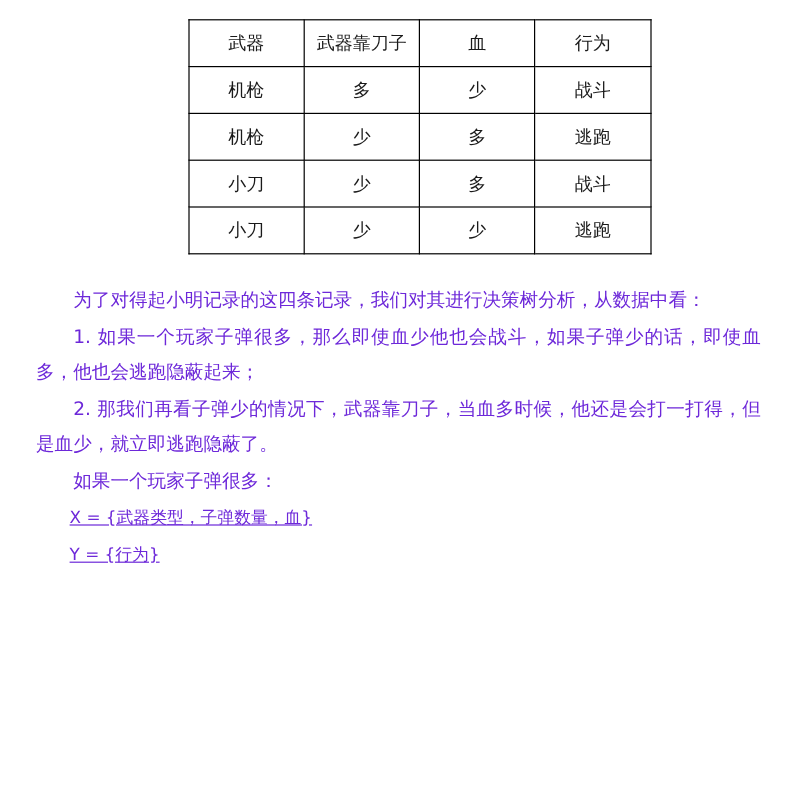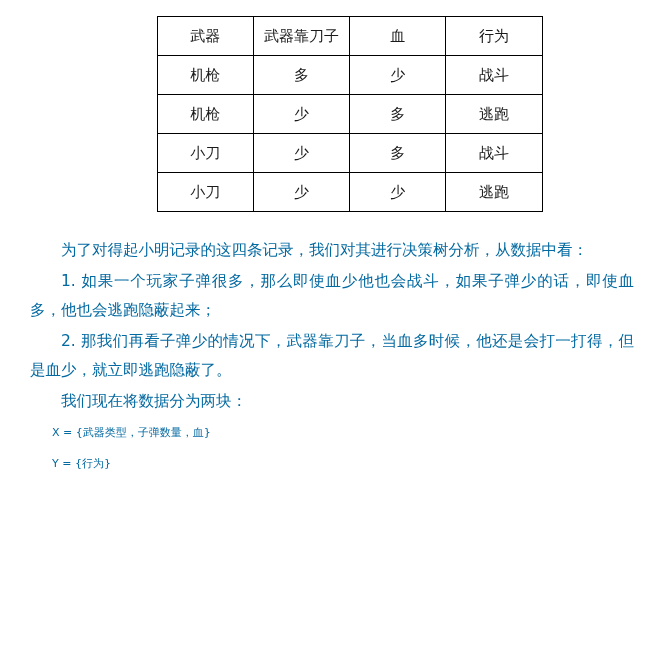--- a/index.html
+++ b/index.html
@@ -45,36 +45,37 @@
   }
   table.data-table tr.header-row td {
     font-size: 15px;
   }
   
   .content {
     margin: 0;
     padding: 24px 36px 0 30px;
     font-size: 15.5px;
     line-height: 29px;
-    color: #0369a1;
+    color: #6d28d9;
     font-family: "DejaVu Sans", "Liberation Sans", sans-serif;
   }
   .para {
     margin: 0 0 2px 0;
     text-indent: 2em;
     text-align: justify;
   }
   .para.list-item {
     text-indent: 2em;
   }
   .formula {
     margin: 0 0 2px 0;
     text-indent: 2em;
     font-family: "DejaVu Sans", "Liberation Sans", sans-serif;
-    font-size: 11px;
+    font-size: 14px;
+    text-decoration: underline;
   }
 </style>
 </head>
 <body>
 
 <div class="page">
 
   <div class="table-wrap">
     <table class="data-table">
       <tbody>
@@ -109,18 +110,18 @@
           <td>逃跑</td>
         </tr>
       </tbody>
     </table>
   </div>
 
   <div class="content">
     <p class="para">为了对得起小明记录的这四条记录，我们对其进行决策树分析，从数据中看：</p>
     <p class="para list-item">1. 如果一个玩家子弹很多，那么即使血少他也会战斗，如果子弹少的话，即使血多，他也会逃跑隐蔽起来；</p>
     <p class="para list-item">2. 那我们再看子弹少的情况下，武器靠刀子，当血多时候，他还是会打一打得，但是血少，就立即逃跑隐蔽了。</p>
-    <p class="para">我们现在将数据分为两块：</p>
+    <p class="para">如果一个玩家子弹很多：</p>
     <p class="formula">X = {武器类型，子弹数量，血}</p>
     <p class="formula">Y = {行为}</p>
   </div>
 
 </div>
 
 </body></html>

